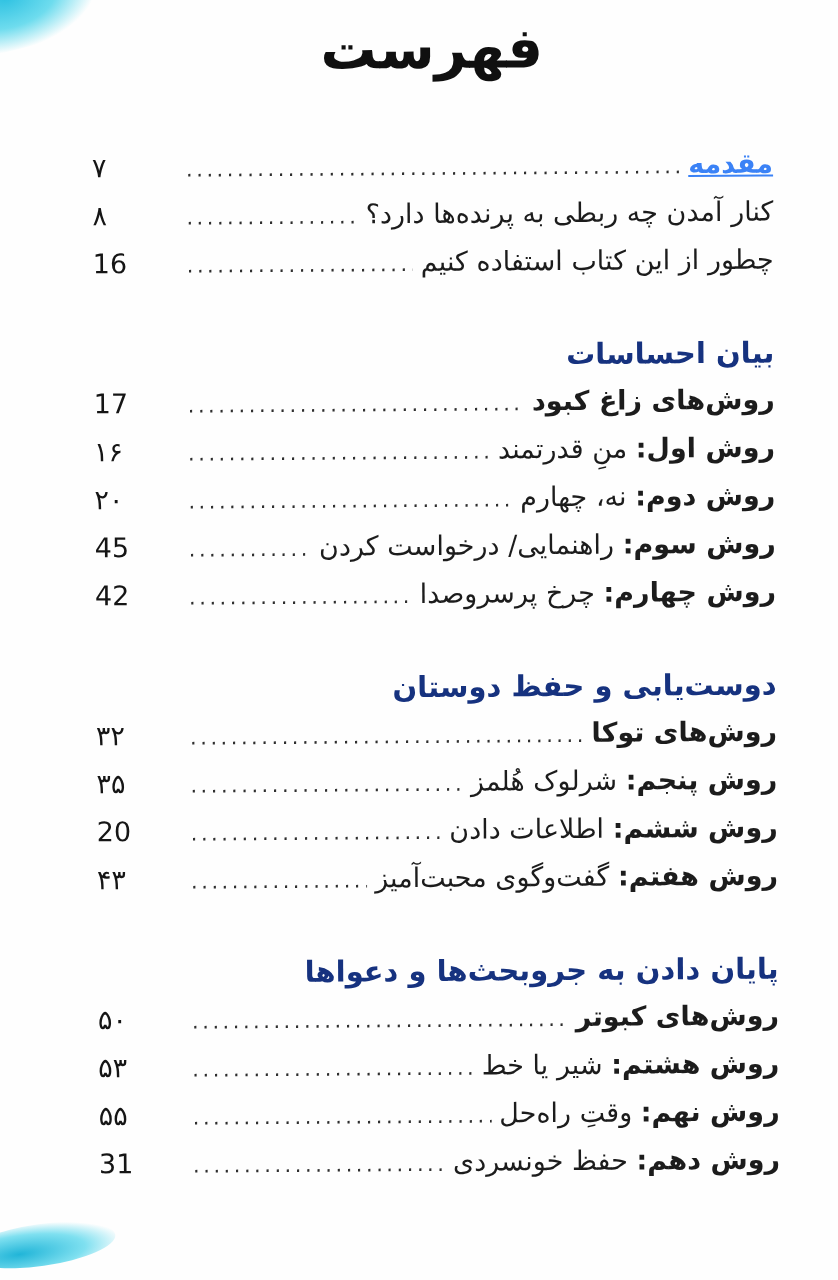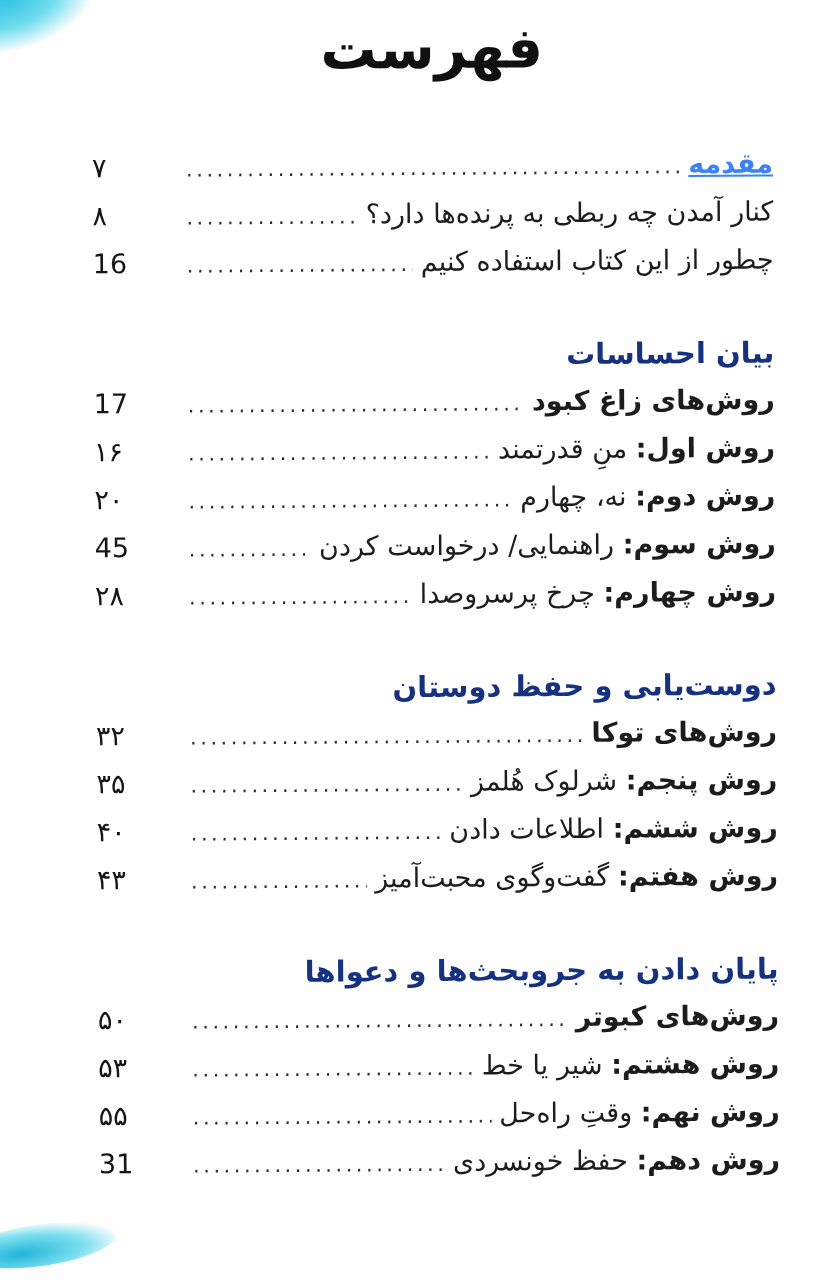--- a/index.html
+++ b/index.html
@@ -145,40 +145,40 @@
         <span class="num">۲۰</span>
       </div>
       <div class="row">
         <span class="t"><b>روش سوم:</b> <span>راهنمایی/ درخواست کردن</span></span>
         <span class="dots"></span>
         <span class="num">45</span>
       </div>
       <div class="row">
         <span class="t"><b>روش چهارم:</b> <span>چرخ پرسروصدا</span></span>
         <span class="dots"></span>
-        <span class="num">۲۸</span>
+        <span class="num">42</span>
       </div>
     </div>
 
     <div class="toc-block">
       <h2 class="section-heading">دوست‌یابی و حفظ دوستان</h2>
       <div class="row">
         <span class="t bold">روش‌های توکا</span>
         <span class="dots"></span>
         <span class="num">۳۲</span>
       </div>
       <div class="row">
         <span class="t"><b>روش پنجم:</b> <span>شرلوک هُلمز</span></span>
         <span class="dots"></span>
         <span class="num">۳۵</span>
       </div>
       <div class="row">
         <span class="t"><b>روش ششم:</b> <span>اطلاعات دادن</span></span>
         <span class="dots"></span>
-        <span class="num">۴۰</span>
+        <span class="num">20</span>
       </div>
       <div class="row">
         <span class="t"><b>روش هفتم:</b> <span>گفت‌وگوی محبت‌آمیز</span></span>
         <span class="dots"></span>
         <span class="num">۴۳</span>
       </div>
     </div>
 
     <div class="toc-block">
       <h2 class="section-heading">پایان دادن به جروبحث‌ها و دعواها</h2>

